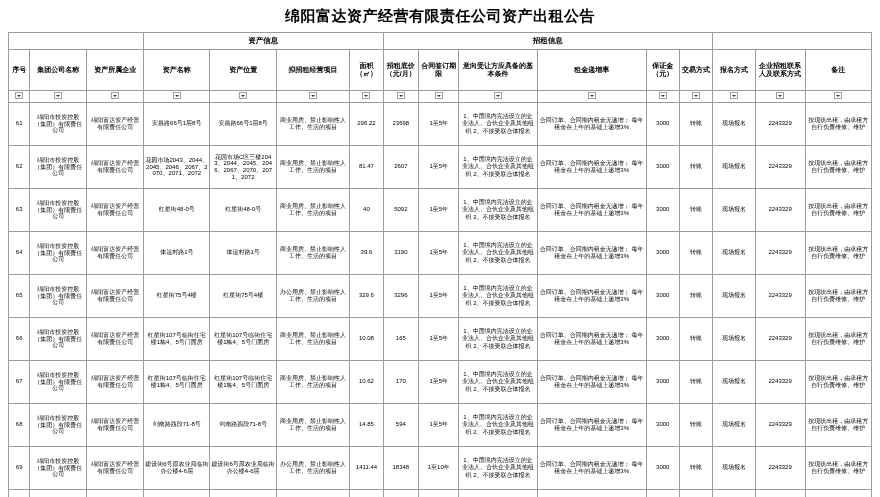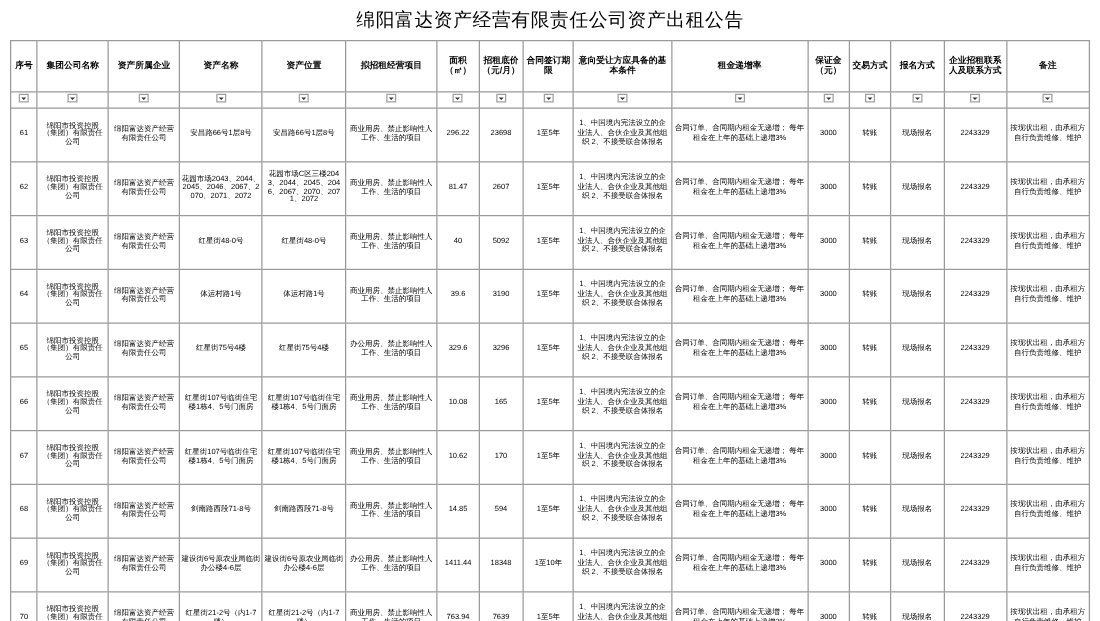--- a/index.html
+++ b/index.html
@@ -16,21 +16,21 @@
   }
   .page {
     position: relative;
     width: 880px;
     height: 497px;
     box-sizing: border-box;
     padding: 0 8px;
   }
   .doc-title {
     text-align: center;
-    font-weight: normal;
+    font-weight: bold;
     font-size: 15px;
     letter-spacing: 0.5px;
     padding: 7px 0 6px 0;
     font-family: "Liberation Sans", sans-serif;
   }
   table.sheet {
     border-collapse: collapse;
     table-layout: fixed;
     width: 864px;
     font-size: 6.5px;
@@ -131,20 +131,26 @@
       <col style="width:66px">
       <col style="width:92px">
       <col style="width:28px">
       <col style="width:28px">
       <col style="width:36px">
       <col style="width:42px">
       <col style="width:56px">
     </colgroup>
 
     <tbody>
+      <tr class="grp-head">
+        <td colspan="3"></td>
+        <td colspan="4" class="cell-left">资产信息</td>
+        <td colspan="6" class="cell-left">招租信息</td>
+        <td colspan="3"></td>
+      </tr>
 
       <tr class="col-head">
         <td>序号</td>
         <td>集团公司名称</td>
         <td>资产所属企业</td>
         <td>资产名称</td>
         <td>资产位置</td>
         <td>拟招租经营项目</td>
         <td>面积（㎡）</td>
         <td>招租底价（元/月）</td>

